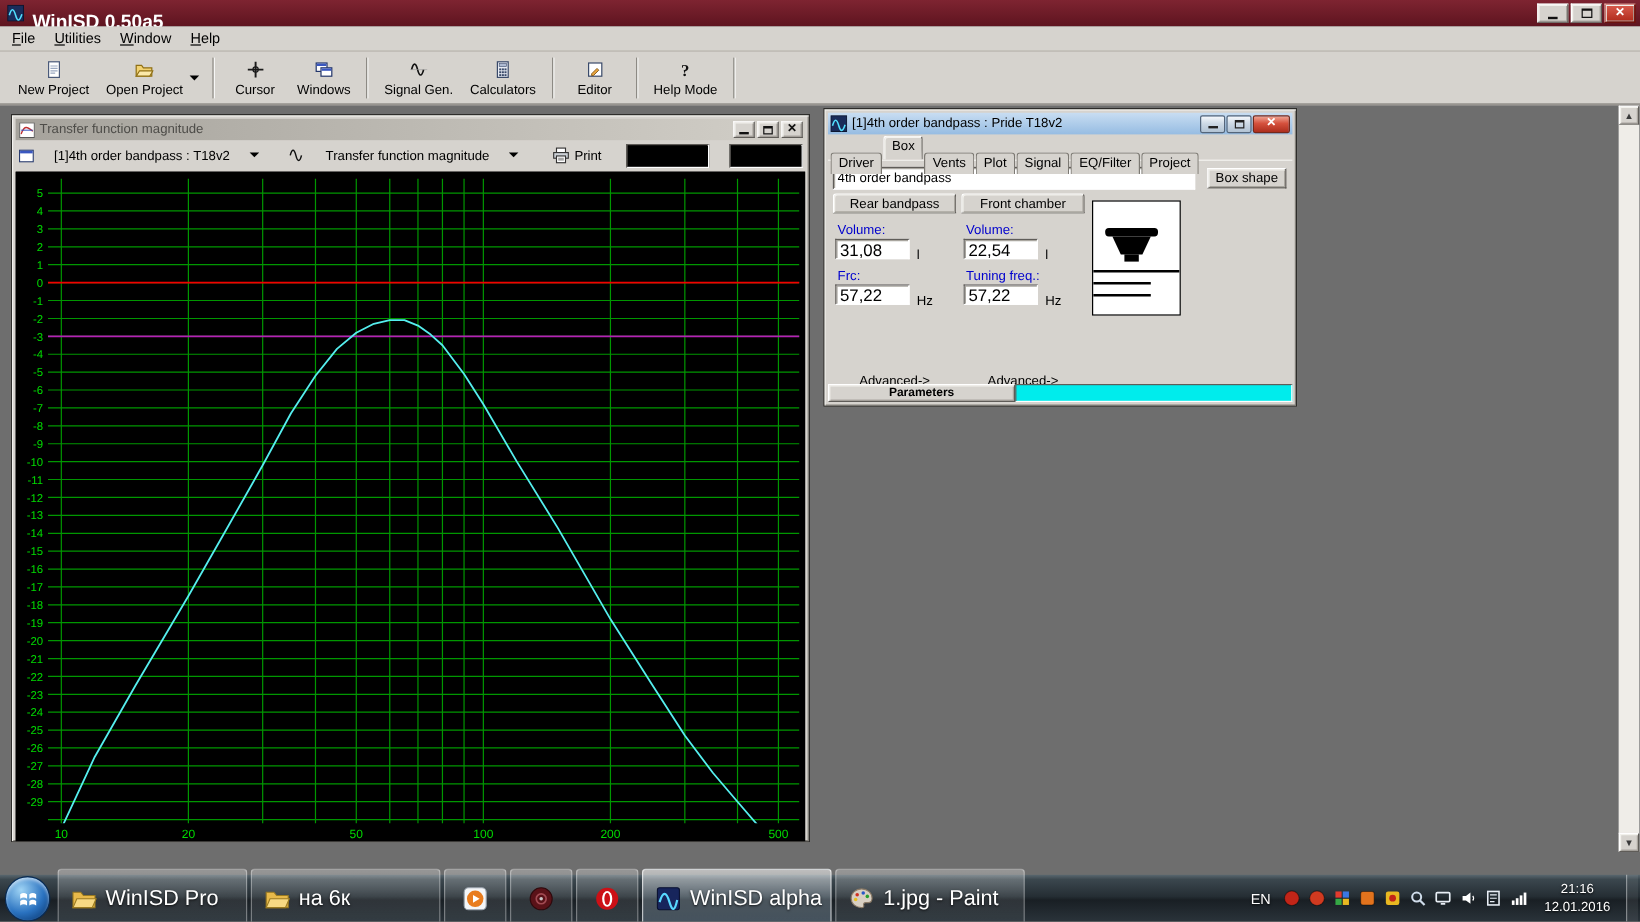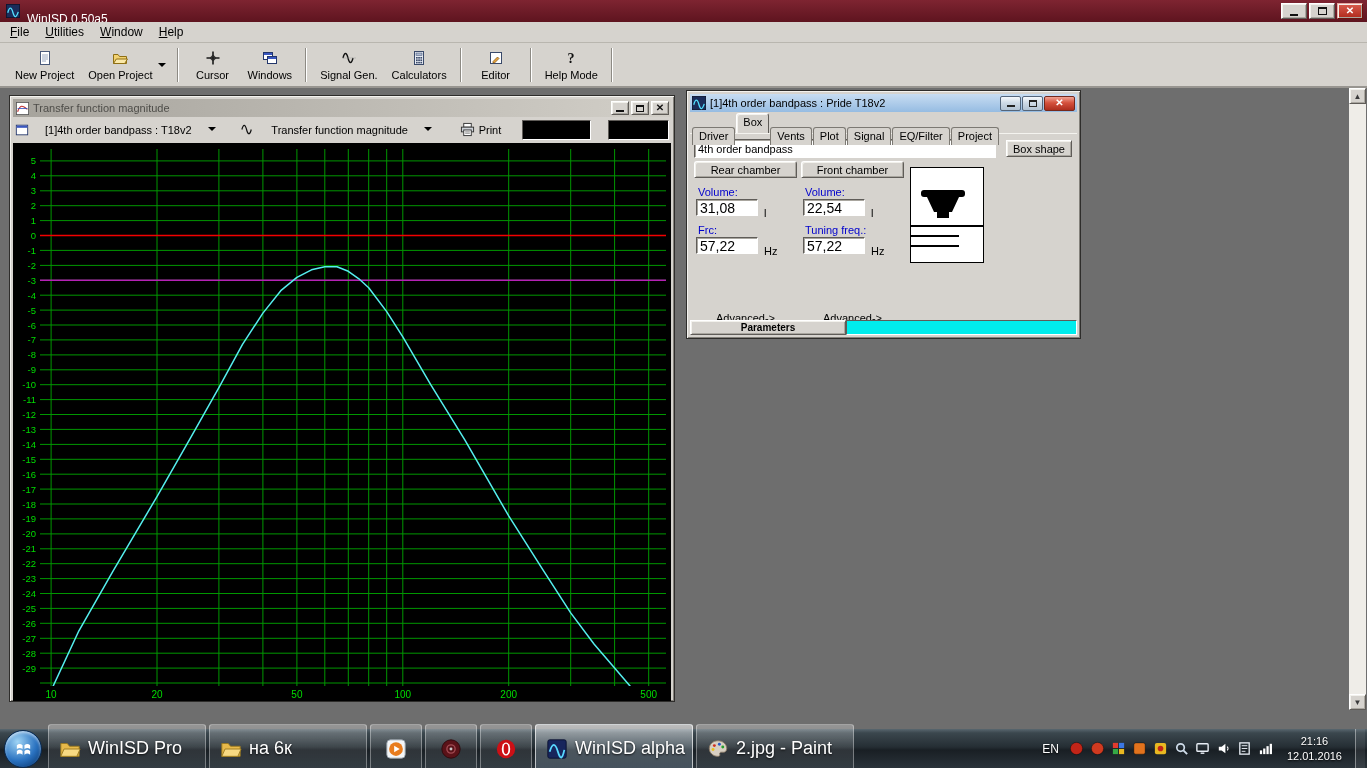--- a/index.html
+++ b/index.html
@@ -6,21 +6,21 @@
   html,body{width:1367px;height:768px;overflow:hidden;}
   body{font-family:"Liberation Sans",sans-serif;background:#6e6e6e;position:relative;}
   .screen{position:absolute;left:0;top:0;width:1367px;height:768px;}
 
   
   .raised{background:#d6d3ce;border:1px solid;border-color:#ffffff #5f5c58 #5f5c58 #ffffff;box-shadow:inset 1px 1px 0 #f2f1ec, inset -1px -1px 0 #a9a69f;}
   .sunken-white{background:#fff;border:1px solid;border-color:#5f5c58 #ffffff #ffffff #5f5c58;box-shadow:inset 1px 1px 0 #a9a69f;}
 
   
   .titlebar{position:absolute;left:0;top:0;width:100%;height:22px;background:linear-gradient(to bottom,#7e2431,#5e141f);display:flex;align-items:center;padding:0 4px;}
-  .app-title{color:#fff;font-weight:normal;font-size:12px;margin-left:5px;margin-top:16px;}
+  .app-title{color:#fff;font-weight:bold;font-size:16px;margin-left:5px;margin-top:16px;}
   .tb-btns{margin-left:auto;display:flex;gap:2px;}
   .c-btn{background:#d6d3ce;border:1px solid;border-color:#ffffff #5f5c58 #5f5c58 #ffffff;box-shadow:inset 1px 1px 0 #f2f1ec, inset -1px -1px 0 #a9a69f;display:inline-flex;align-items:center;justify-content:center;color:#111;}
   .app-btn{width:26px;height:16px;}
   .app-btn.closebtn{background:linear-gradient(to bottom,#d95c4e,#b02a1c);border-color:#e9a79f #6e1209 #6e1209 #e9a79f;color:#fff;}
   .g-min{width:8px;height:2px;background:currentColor;margin-top:7px;}
   .g-max{width:9px;height:8px;border:1px solid currentColor;border-top-width:2px;}
   .g-x{font-size:10px;font-weight:bold;line-height:1;}
 
   
   .menubar{position:absolute;left:0;top:22px;width:100%;height:21px;background:#d6d3ce;display:flex;align-items:center;padding-left:2px;border-bottom:1px solid #b9b6af;}
@@ -422,21 +422,21 @@
             <span class="tab">Plot</span>
             <span class="tab">Signal</span>
             <span class="tab">EQ/Filter</span>
             <span class="tab">Project</span>
           </div>
         <div class="tab-line"></div>
         <input class="sunken-white box-type" value="4th order bandpass" style="">
         <button class="raised box-shape-btn">Box shape</button>
         <div class="chambers" id="chambers">
             <div class="chamber">
-              <div class="chamber-tab raised">Rear chamber</div>
+              <div class="chamber-tab raised">Rear bandpass</div>
               <div class="f-label">Volume:</div>
               <div class="f-row">
                 <input class="sunken-white f-input" value="31,08" style="">
                 <span class="f-unit">l</span>
               </div>
               <div class="f-label">Frc:</div>
               <div class="f-row">
                 <input class="sunken-white f-input" value="57,22" style="">
                 <span class="f-unit">Hz</span>
               </div>
@@ -551,21 +551,21 @@
         <div class="task-btn">
           <span class="task-icon">
             <svg viewBox="0 0 24 24" width="22" height="22">
               <path d="M12 3C6.5 3 2.5 6.8 2.5 11.5c0 4.7 4 8.5 9.5 8.5 1.6 0 2.4-1 1.9-2.2-.5-1.1.2-2.3 1.6-2.3h2.6c2 0 3.4-1.6 3.4-4C21.5 6.8 17.5 3 12 3z" fill="#d8cfc2" stroke="#8a7a66"></path>
               <circle cx="8" cy="8.3" r="1.6" fill="#d03020"></circle>
               <circle cx="13.5" cy="6.8" r="1.6" fill="#2858c8"></circle>
               <circle cx="17.2" cy="9.8" r="1.6" fill="#28a030"></circle>
               <circle cx="6.6" cy="12.6" r="1.6" fill="#e8c020"></circle>
             </svg>
           </span>
-          <span class="task-label">2.jpg - Paint</span>
+          <span class="task-label">1.jpg - Paint</span>
         </div>
       </div>
     <div class="tray">
       <span class="lang">EN</span>
       <span class="tray-ics" id="tray-icons">
           <span class="tray-ic">
             <svg viewBox="0 0 16 16" width="15" height="15">
               <circle cx="8" cy="8" r="6.5" fill="#c22518" stroke="rgba(0,0,0,.4)"></circle>
             </svg>
           </span>

